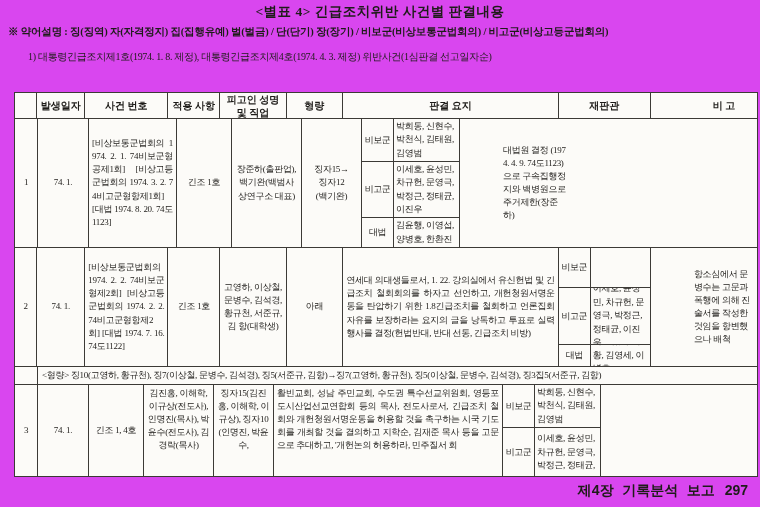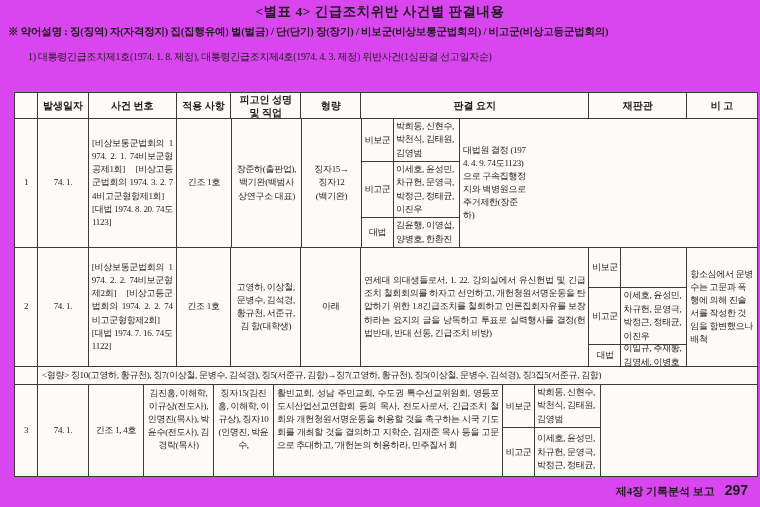--- a/index.html
+++ b/index.html
@@ -32,21 +32,21 @@
     background:#fcfbf8;
   }
   .trow { display:flex; border-bottom:1px solid #3c3a36; overflow:hidden; flex:none; }
   .trow:last-child { border-bottom:none; }
   .cell {
     border-right:1px solid #3c3a36; overflow:hidden;
     font-size:9px; line-height:1.45; padding:2px 3px;
     display:flex; align-items:center; justify-content:center;
     text-align:center; word-break:break-all; letter-spacing:-0.3px;
   }
-  .cell:last-child { border-right:none; }
+  .cell:last-child { border-right:none;margin-left:40px; }
   .c-no   { width:23px; }
   .c-date { width:51px; }
   .c-case { width:88px; text-align:justify; align-items:center; justify-content:flex-start; }
   .c-app  { width:55px; }
   .c-def  { width:70px; }
   .c-sent { width:60px; white-space:pre-line; }
   .c-sum  { width:229px; text-align:justify; justify-content:flex-start; }
   .c-judges { width:98px; display:flex; flex-direction:column; border-right:1px solid #3c3a36; overflow:hidden; }
   .c-note { width:70px; text-align:left; justify-content:flex-start; }
   .jrow { display:flex; border-bottom:1px solid #3c3a36; overflow:hidden; flex:none; }
@@ -64,21 +64,21 @@
   .span-cell {
     flex:1; border-right:none; font-size:9px; display:flex; align-items:center;
     justify-content:flex-start; text-align:left; padding:2px 4px; letter-spacing:-0.3px;
     overflow:hidden; white-space:nowrap;
   }
   
   .page-footer {
     position:absolute; right:12px; top:482px;
     display:flex; align-items:baseline; gap:10px;
   }
-  .footer-chapter { font-size:11px; font-weight:bold; font-family:Liberation Serif, serif; }
+  .footer-chapter { font-size:14px; font-weight:bold; font-family:Liberation Mono, monospace; }
   .footer-pagenum { font-size:14px; font-weight:bold; font-family:"Liberation Sans","DejaVu Sans",sans-serif; }
 </style>
 </head>
 <body>
 
 <div class="page">
 
   <div class="doc-title">&lt;별표 4&gt; 긴급조치위반 사건별 판결내용</div>
   <div class="abbrev-note">※ 약어설명 : 징(징역) 자(자격정지) 집(집행유예) 벌(벌금) / 단(단기) 장(장기) / 비보군(비상보통군법회의) / 비고군(비상고등군법회의)</div>
   <div class="section-heading">1) 대통령긴급조치제1호(1974. 1. 8. 제정), 대통령긴급조치제4호(1974. 4. 3. 제정) 위반사건(1심판결 선고일자순)</div>

